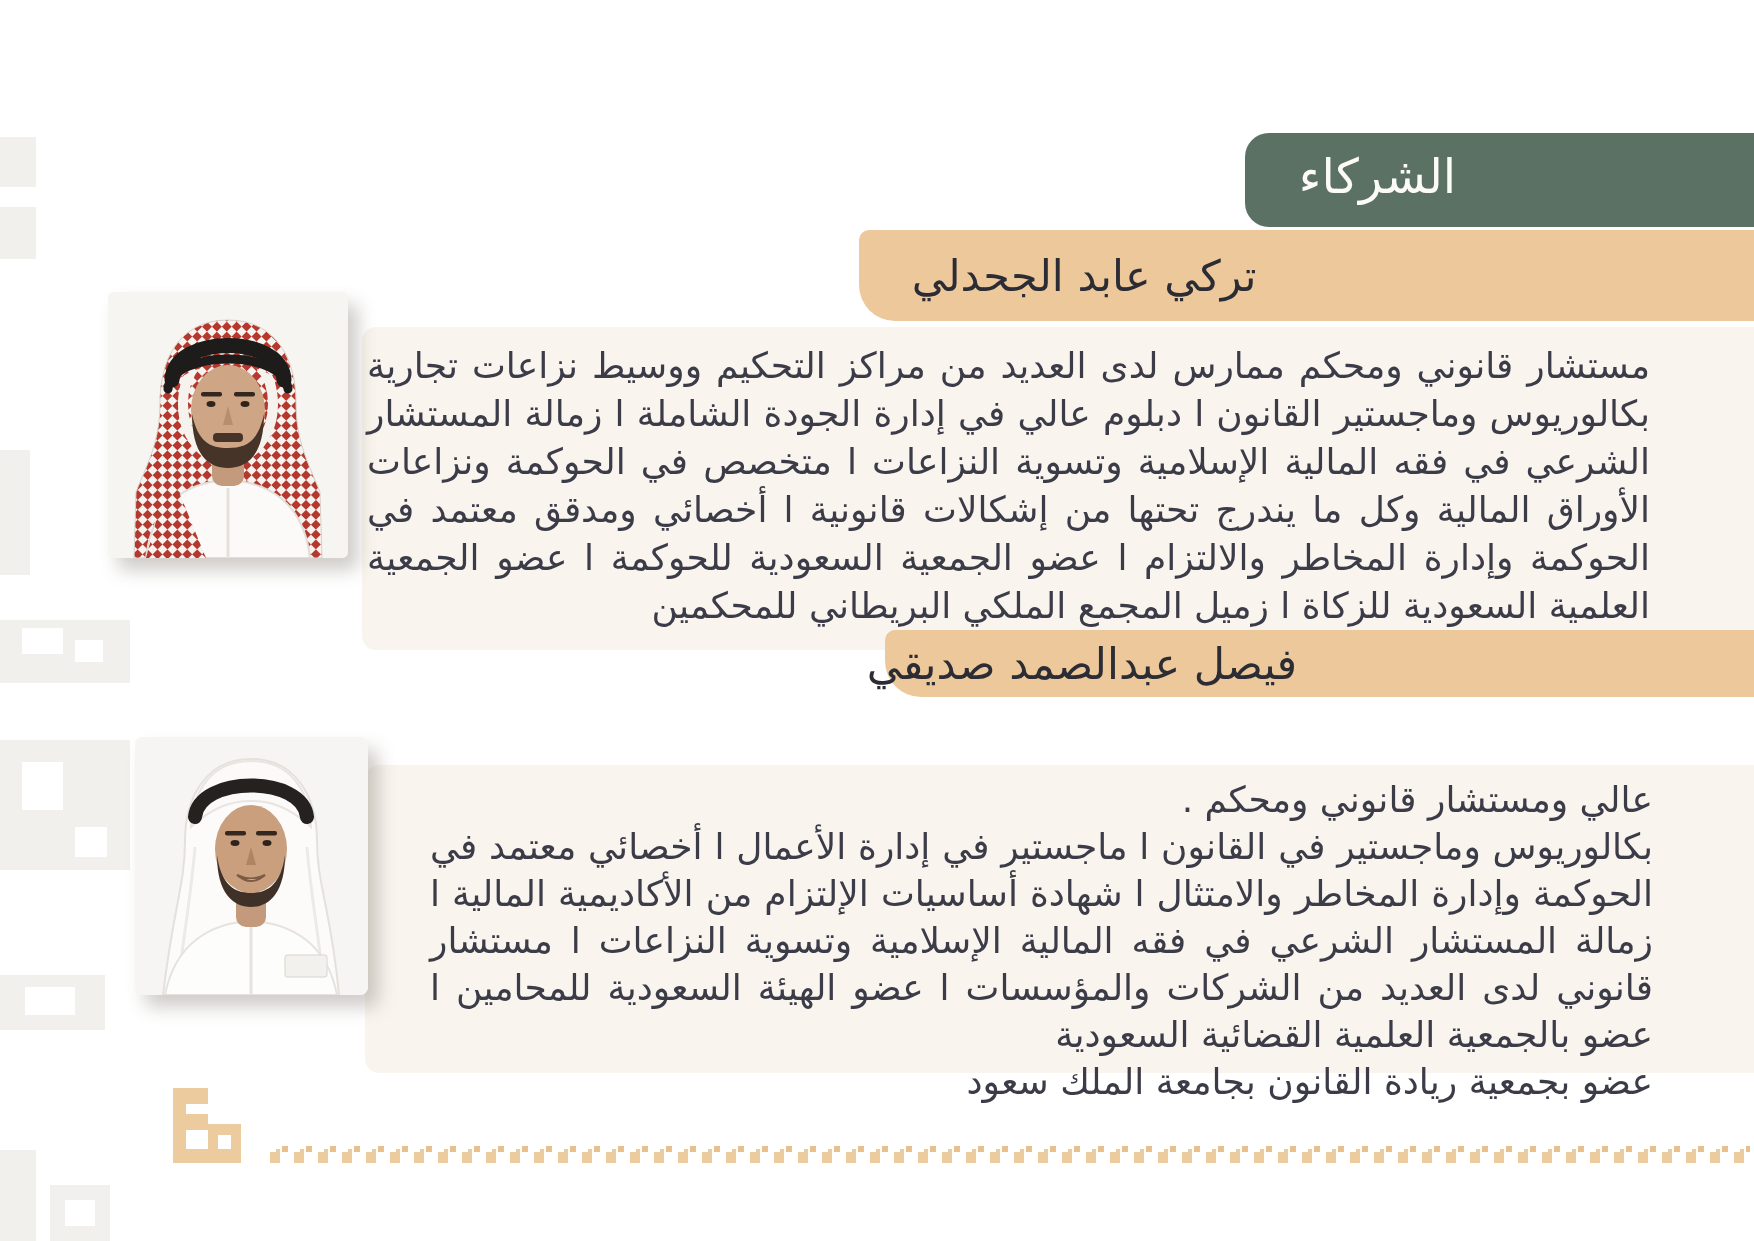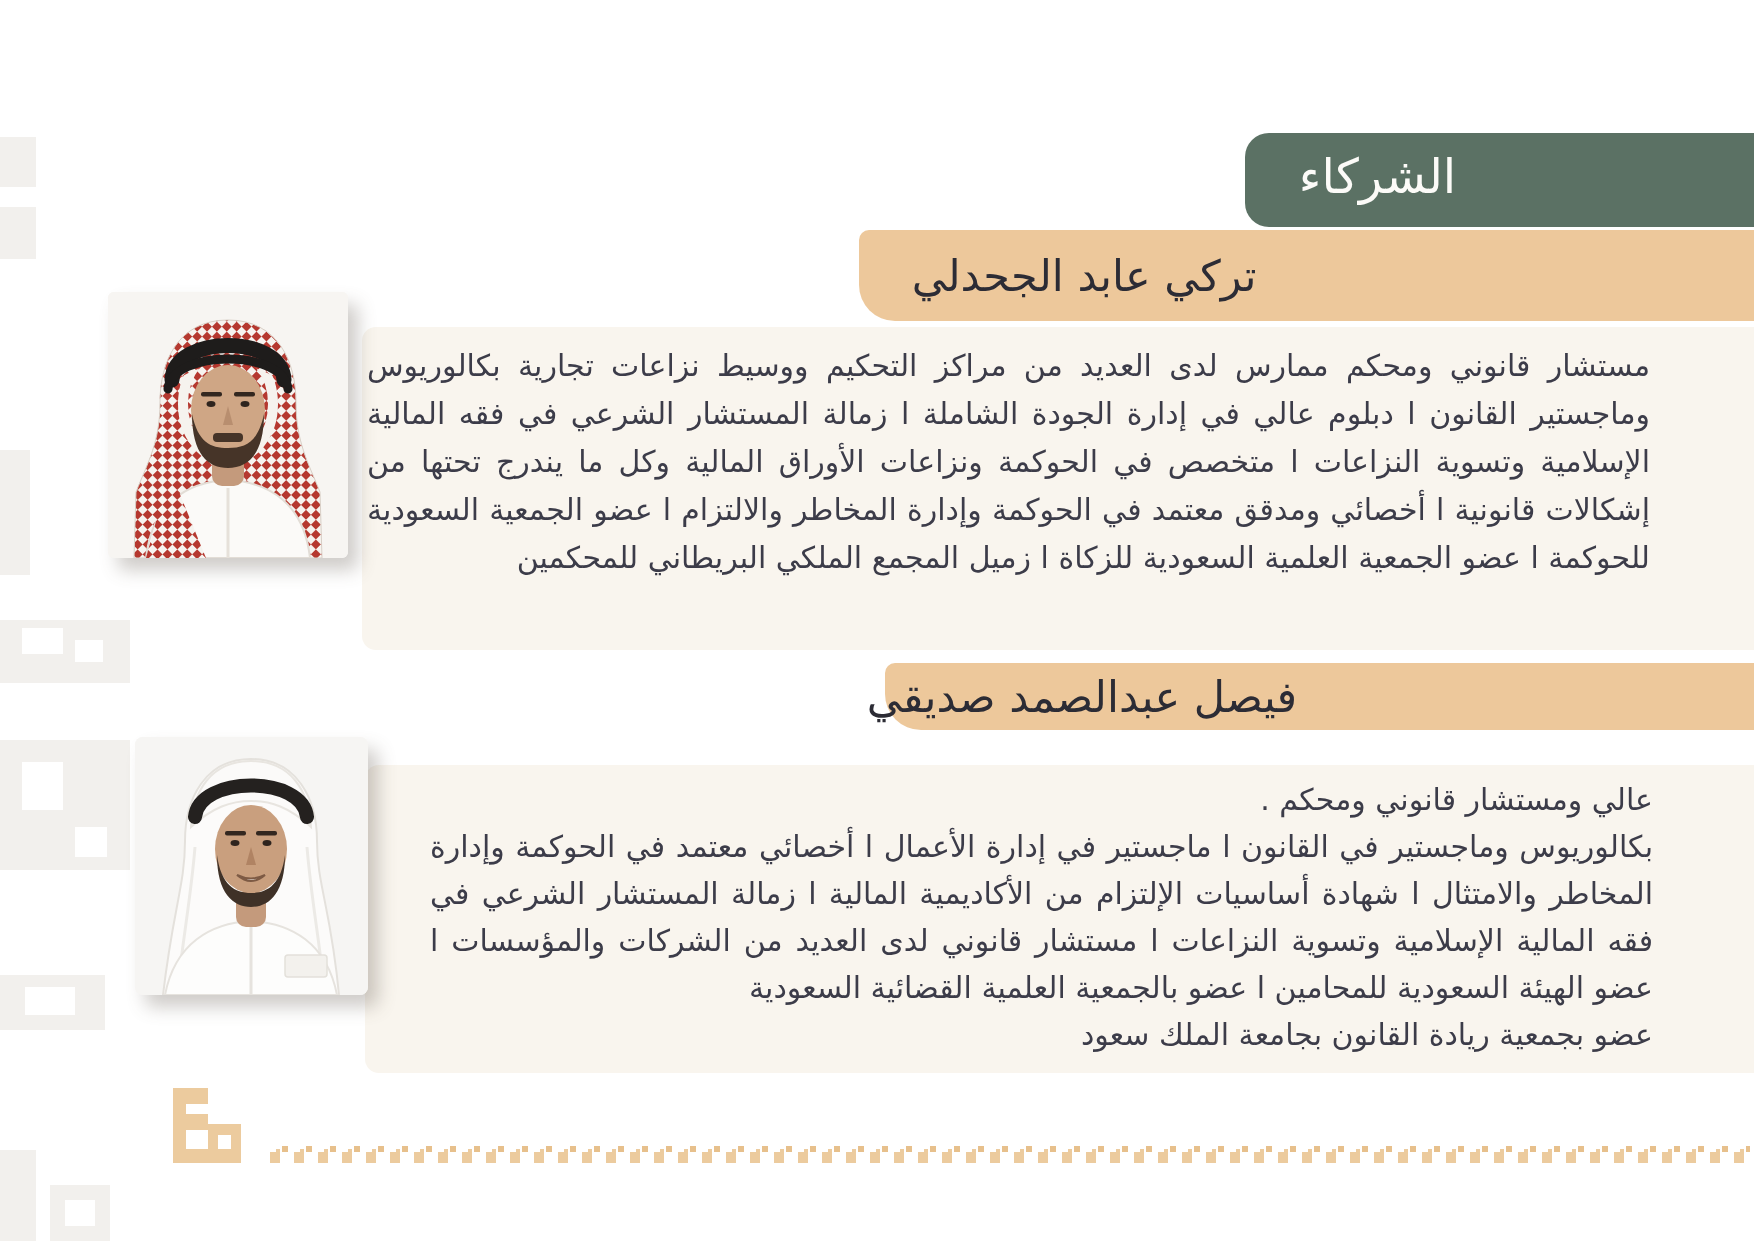--- a/index.html
+++ b/index.html
@@ -21,28 +21,28 @@
   .header-badge span { color:#fcfbf8; font-size:48px; white-space:nowrap; }
 
   
   .banner {
     position:absolute; right:0; background:#edc89b;
     display:flex; align-items:center; justify-content:center;
     border-radius:10px 0 0 36px;
   }
   .banner span { color:#2c2c35; font-size:43px; white-space:nowrap; }
   .banner-1 { top:230px; left:859px; height:91px; padding-right:445px; }
-  .banner-2 { top:663px; left:885px; height:67px; padding-right:475px; }
+  .banner-2 { top:630px; left:885px; height:67px; padding-right:475px; }
 
   
   .panel { position:absolute; right:0; background:#f9f5ee; border-radius:14px 0 0 14px; }
   .panel-1 { top:327px; left:362px; height:323px; }
   .panel-2 { top:765px; left:365px; height:308px; }
 
-  .bio { position:absolute; direction:rtl; color:#3c3c49; font-size:30px; line-height:48px; }
+  .bio { position:absolute; direction:rtl; color:#3c3c49; font-size:36px; line-height:48px; }
   .bio-1 { top:342px; right:104px; width:1283px; text-align:justify; }
   .bio-2 { top:776px; right:101px; width:1223px; line-height:47px; }
   .bio-2 .intro { text-align:right; }
   .bio-2 .main  { text-align:justify; }
   .bio-2 .last  { text-align:right; }
 
   
   .photo {
     position:absolute; overflow:hidden; border-radius:6px;
     box-shadow:10px 12px 18px rgba(95,85,75,.30);

